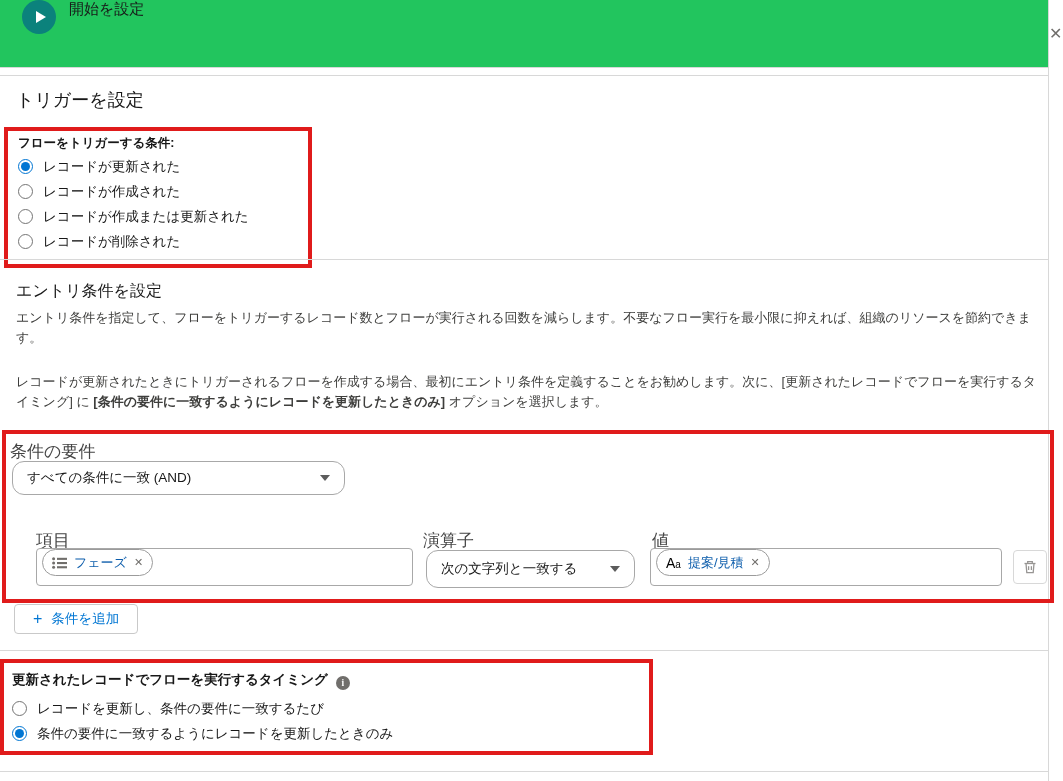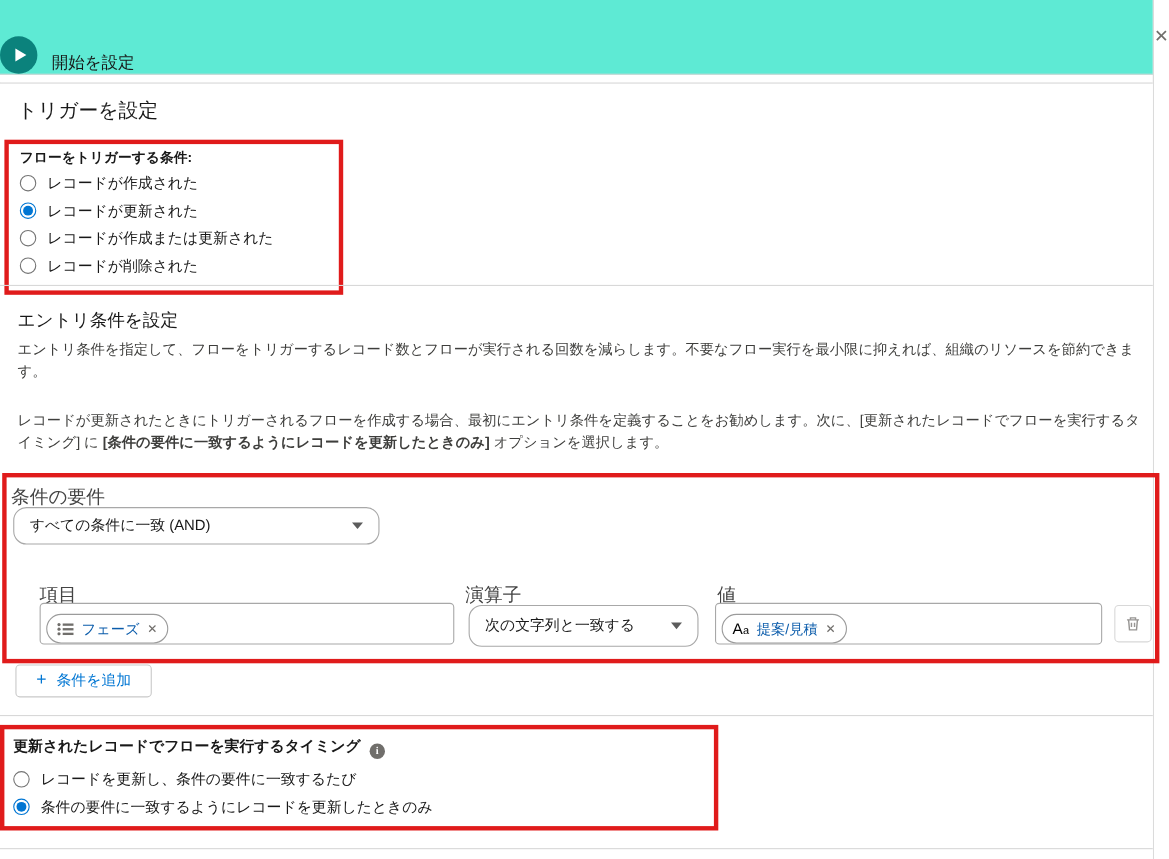--- a/index.html
+++ b/index.html
@@ -5,22 +5,22 @@
   * { margin:0; padding:0; box-sizing:border-box; }
   html,body { background:#fff; }
   .screen {
     position:relative; width:1063px; height:781px; overflow:hidden;
     background:#fff; color:#181818;
     font-family:"Liberation Sans", sans-serif;
   }
   
   .header {
     position:absolute; top:0; left:0; width:1048px; height:68px;
-    border-bottom:1px solid #d8d8d8; background:#5eead4;
-    display:flex; align-items:flex-end; 
+    border-bottom:1px solid #d8d8d8; background:#22c55e;
+    display:flex; align-items:flex-start; padding-left:22px;
   }
   .start-icon {
     width:34px; height:34px; border-radius:50%; background:#0b827c;
     display:inline-flex; align-items:center; justify-content:center; flex:0 0 auto;
   }
   .play-triangle {
     width:0; height:0; margin-left:3px;
     border-left:10px solid #fff; border-top:6px solid transparent; border-bottom:6px solid transparent;
   }
   .header-title { margin-left:13px; font-size:15px; color:#181818; }
@@ -59,21 +59,21 @@
   }
   .combobox .chevron { margin-left:auto; }
   .chevron {
     width:0; height:0;
     border-left:5px solid transparent; border-right:5px solid transparent;
     border-top:6px solid #5c5c5c;
   }
   .field-label { position:absolute; font-size:17px; color:#444; white-space:nowrap; }
   .input-box {
     position:absolute; height:38px; border:1px solid #a8a8a8; border-radius:4px;
-    background:#fff; display:flex; align-items:flex-end; padding:0 5px;
+    background:#fff; display:flex; align-items:flex-start; padding:0 5px;
   }
   .pill {
     display:inline-flex; align-items:center; height:27px; padding:0 9px;
     border:1px solid #9b9b9b; border-radius:14px; background:#fff; gap:7px;
   }
   .pill-text { font-size:13px; color:#0b5cab; white-space:nowrap; }
   .pill-remove { font-size:11px; color:#706e6b; cursor:pointer; }
   .aa-icon { font-size:14px; color:#000000; line-height:1; white-space:nowrap; }
   .aa-icon .small-a { font-size:10px; }
   .trash-btn {
@@ -109,27 +109,27 @@
   <span class="close-x">✕</span>
   <div class="panel-right-border"></div>
   <div class="panel-left-border"></div>
 
   <div class="panel-body">
 
     <div class="sec-heading" style="top:12px; font-size:18px;">トリガーを設定</div>
 
     <div class="redbox" style="left:4px; top:51px; width:308px; height:141px; padding:3px 8px;">
       <div class="group-label" style="margin:1px 0 2px 2px;">フローをトリガーする条件:</div>
+      <label class="radio-row selected" style="padding-left:2px;">
+        <span class="radio"></span>
+        <span class="radio-label">レコードが更新された</span>
+      </label>
       <label class="radio-row" style="padding-left:2px;">
         <span class="radio"></span>
         <span class="radio-label">レコードが作成された</span>
-      </label>
-      <label class="radio-row selected" style="padding-left:2px;">
-        <span class="radio"></span>
-        <span class="radio-label">レコードが更新された</span>
       </label>
       <label class="radio-row" style="padding-left:2px;">
         <span class="radio"></span>
         <span class="radio-label">レコードが作成または更新された</span>
       </label>
       <label class="radio-row" style="padding-left:2px;">
         <span class="radio"></span>
         <span class="radio-label">レコードが削除された</span>
       </label>
     </div>

